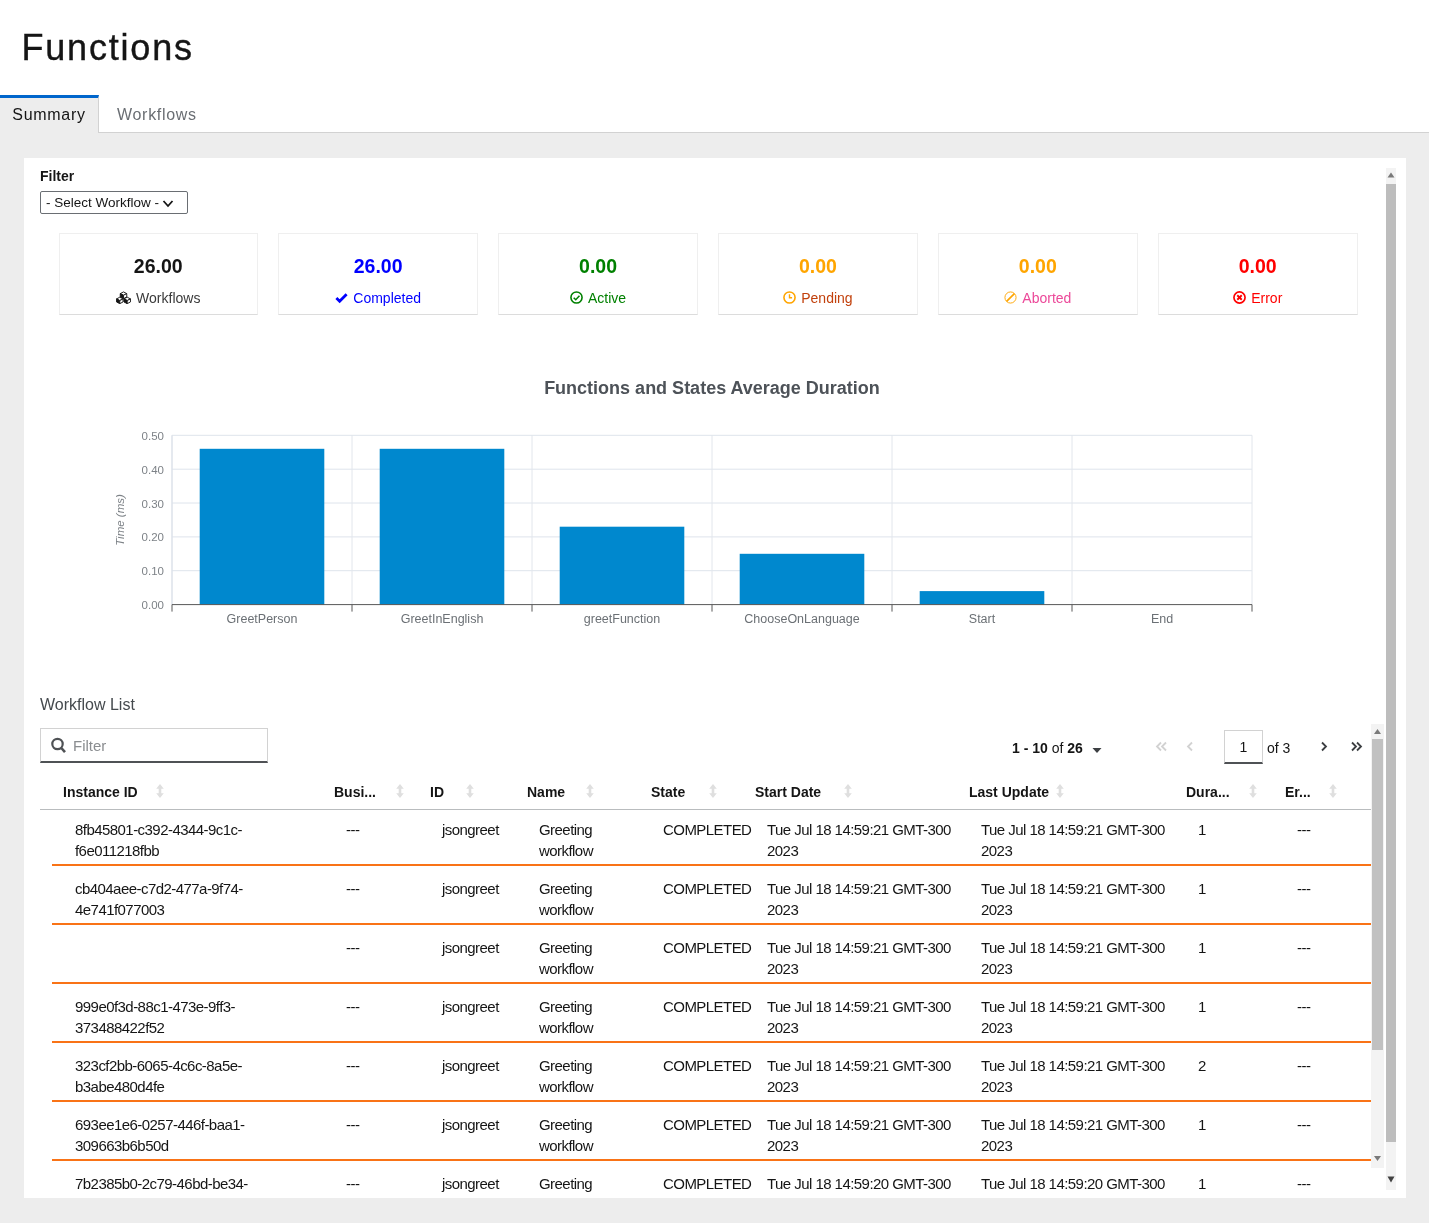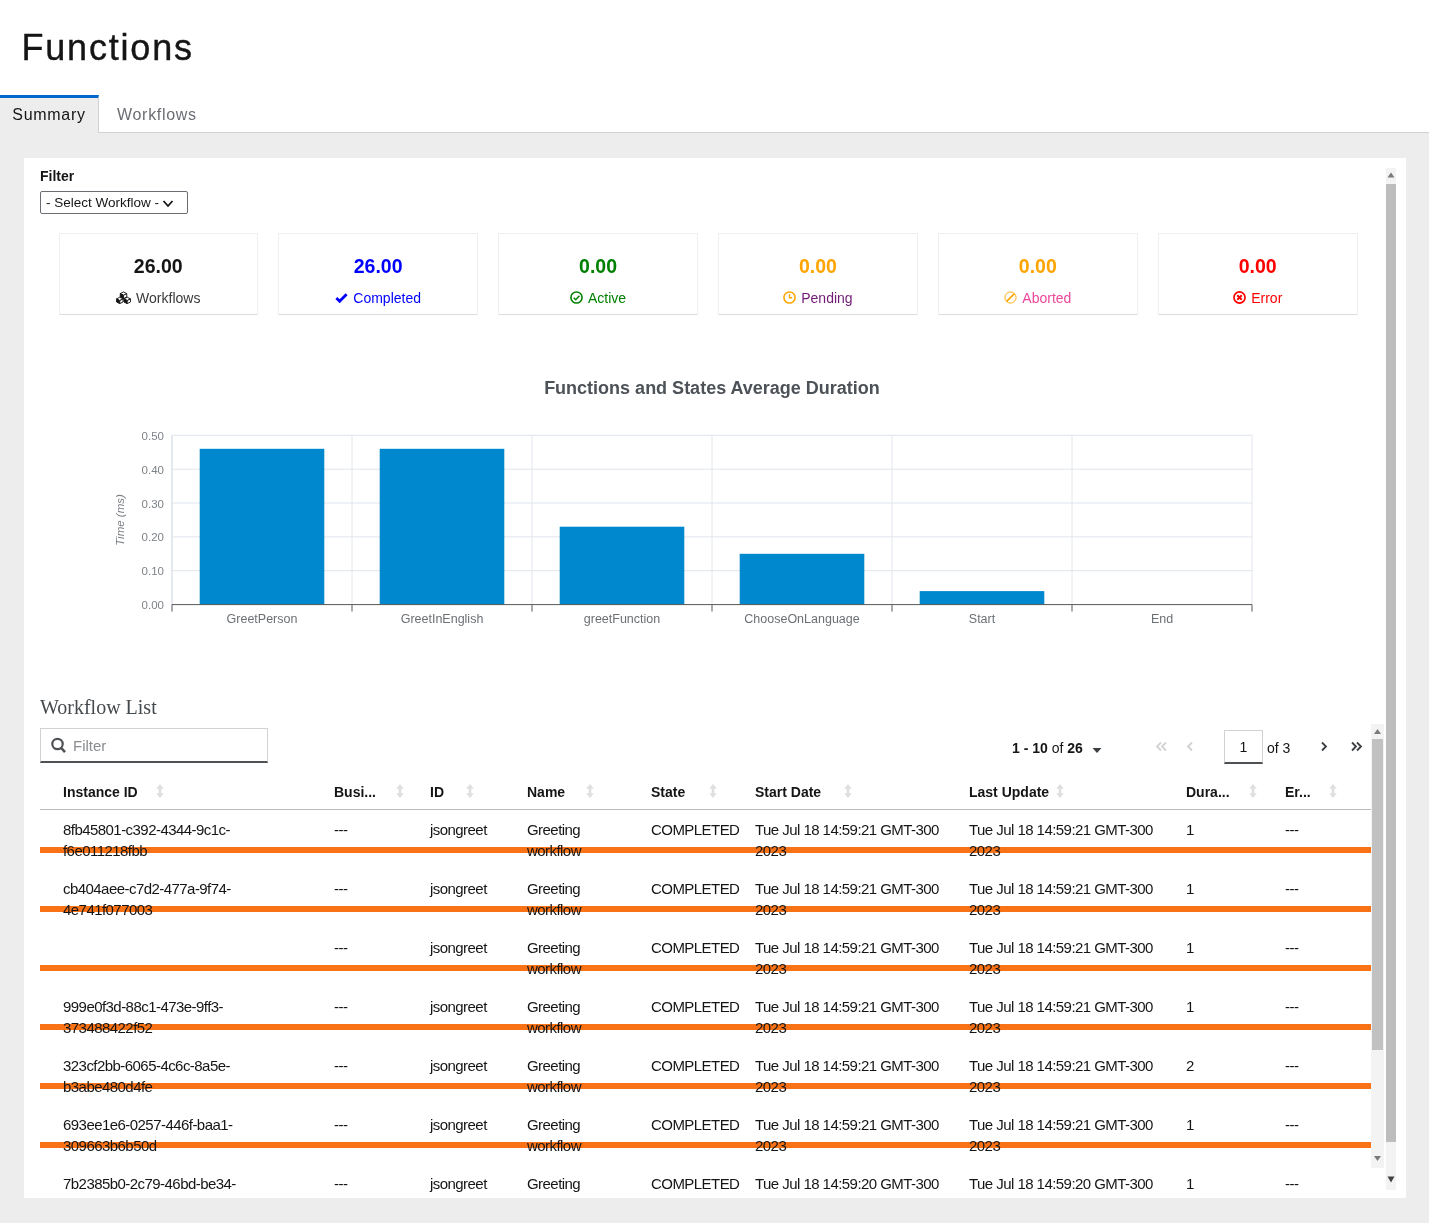--- a/index.html
+++ b/index.html
@@ -11,30 +11,30 @@
 #tab2 { position:absolute; left:117px; top:95px; height:38px; color:#6a6e73; font-size:16px; letter-spacing:0.7px; line-height:40px; }
 #body-bg { position:absolute; left:0; top:133px; width:1429px; height:1090px; background:#ededed; }
 #panel { position:absolute; left:24px; top:158px; width:1382px; height:1040px; background:#fff; }
 .flabel { position:absolute; left:40px; top:168px; font-size:14px; font-weight:bold; color:#151515; }
 #select { position:absolute; left:40px; top:191px; width:148px; height:23px; border:1px solid #6a6e73; border-radius:2px; background:#fff; font-size:13.5px; color:#151515; line-height:21px; padding-left:5px; }
 #select svg { position:absolute; right:13px; top:6px; }
 .card { position:absolute; top:233px; width:199.5px; height:82px; background:#fff; border:1px solid #efefef; border-bottom:1px solid #dcdcdc; text-align:center; }
 .card .num { margin-top:21px; font-size:19.5px; font-weight:bold; }
 .card .lab { margin-top:11.5px; font-size:14px; display:flex; align-items:center; justify-content:center; gap:5px; }
 #ctitle { position:absolute; left:172px; top:378px; width:1080px; text-align:center; font-size:18px; font-weight:bold; color:#4d5258; }
-#wl { position:absolute; left:40px; top:696px; font-size:20px; color:#454a4e;font-family:Liberation Serif, serif; }
+#wl { position:absolute; left:40px; top:696px; font-size:16px; color:#454a4e; }
 #finput { position:absolute; left:40px; top:728px; width:228px; height:35px; border:1px solid #d2d2d2; border-bottom:2px solid #4f5255; background:#fff; }
 #finput span { position:absolute; left:32px; top:8px; font-size:15px; color:#8a8d90; }
 #finput svg { position:absolute; left:9px; top:8px; }
 .pgt { position:absolute; font-size:14px; color:#151515; }
 #pginput { position:absolute; left:1224px; top:730px; width:39px; height:34px; border:1px solid #d2d2d2; border-bottom:2px solid #4f5255; background:#fff; text-align:center; line-height:32px; font-size:14px; color:#151515; }
 .hc { position:absolute; top:784px; font-size:14px; font-weight:bold; color:#151515; }
 .hi { position:absolute; top:784px; }
 #hline { position:absolute; left:40px; top:809px; width:1331px; height:1px; background:#b9bcbe; }
-.row { position:absolute; left:40px; width:1331px; height:42px; border-bottom:6px solid #f97316; }
+.row { position:absolute; left:52px; width:1331px; height:55px; border-bottom:2px solid #f97316; }
 .row .c { position:absolute; top:8px; font-size:15px; letter-spacing:-0.55px; color:#151515; line-height:21px; }
 .row .c div { white-space:nowrap; }
 .sb { position:absolute; background:#f3f3f3; }
 .sbt { position:absolute; background:#bdbdbd; }
 #cover-bottom { position:absolute; left:0; top:1198px; width:1429px; height:25px; background:#ededed; }
 </style></head>
 <body>
 <div id="page">
   <div id="body-bg"></div>
   <div id="title">Functions</div>
@@ -82,21 +82,21 @@
   <div class="lab" style="color:#008000">
         <svg width="13" height="13" viewBox="0 0 14 14">
           <circle cx="7" cy="7" r="6" stroke="#008000" stroke-width="1.7" fill="none"></circle>
           <path d="M4 7.2 L6.2 9.4 L10.2 5" stroke="#008000" stroke-width="1.6" fill="none"></path>
         </svg>
         <span>Active</span>
       </div>
 </div>
 <div class="card" style="left:718.2px">
   <div class="num" style="color:#ffa500">0.00</div>
-  <div class="lab" style="color:#701a75">
+  <div class="lab" style="color:#c2410c">
         <svg width="13" height="13" viewBox="0 0 14 14">
           <circle cx="7" cy="7" r="6" stroke="#ffa500" stroke-width="1.7" fill="none"></circle>
           <path d="M7 3.5 V7.3 H9.8" stroke="#ffa500" stroke-width="1.5" fill="none"></path>
         </svg>
         <span>Pending</span>
       </div>
 </div>
 <div class="card" style="left:938.1px">
   <div class="num" style="color:#ffa500">0.00</div>
   <div class="lab" style="color:#ec4899">

